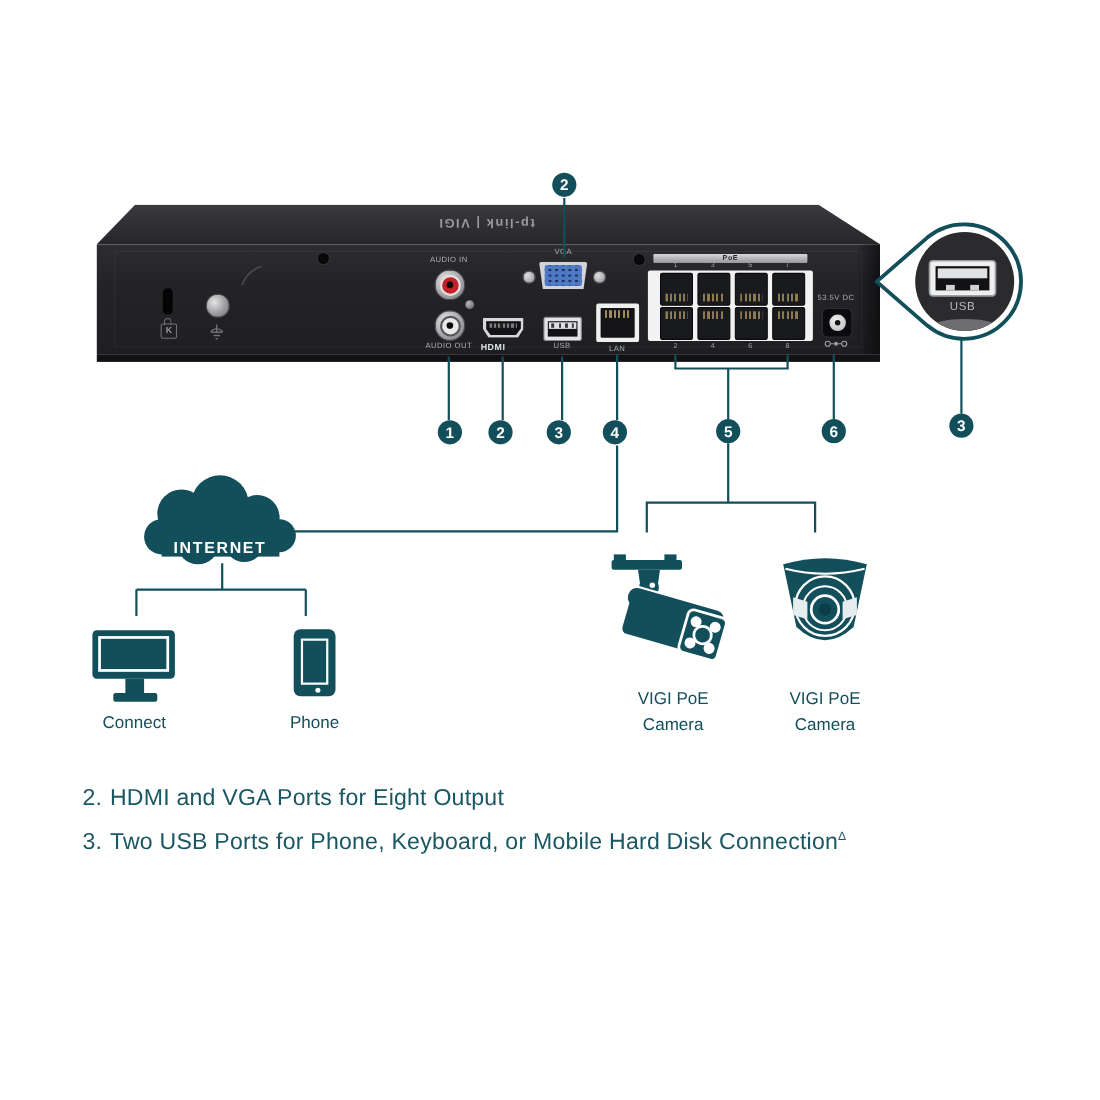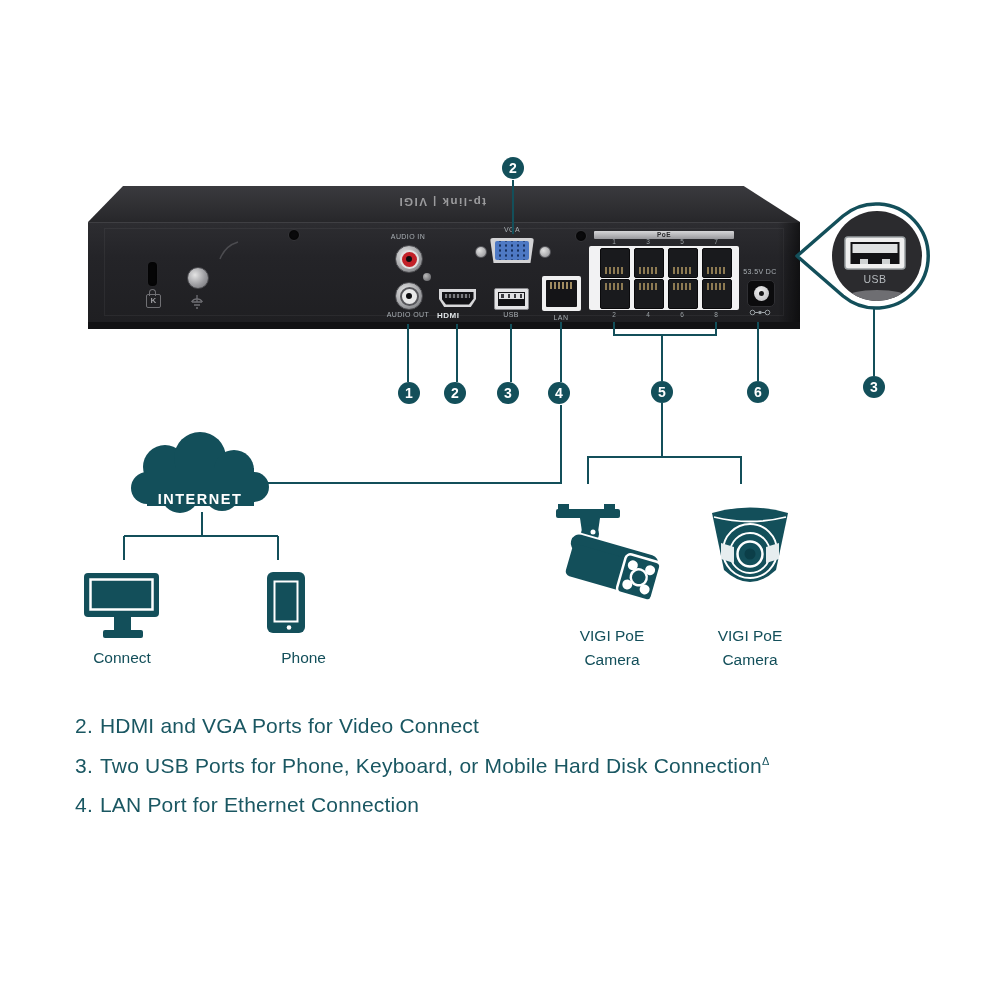--- a/index.html
+++ b/index.html
@@ -273,34 +273,33 @@
       <rect x="850.5" y="242" width="49" height="22" fill="#121215"></rect>
       <rect x="852.5" y="244" width="45" height="9" fill="#dfe1e2"></rect>
       <rect x="860" y="259" width="8" height="5" fill="#cfd2d3"></rect>
       <rect x="882" y="259" width="8" height="5" fill="#cfd2d3"></rect>
     </g>
   </svg>
 
   <div class="abs cloudtxt">INTERNET</div>
   <div class="abs usbzoomtxt">USB</div>
   <div class="abs netlbl" style="left:72px;top:649px;width:100px;">Connect</div>
-  <div class="abs netlbl" style="left:246px;top:649px;width:80px;text-align:right;">Phone</div>
+  <div class="abs netlbl" style="left:246px;top:649px;width:80px;">Phone</div>
   <div class="abs netlbl" style="left:562px;top:627px;width:100px;">VIGI PoE</div>
   <div class="abs netlbl" style="left:562px;top:651px;width:100px;">Camera</div>
   <div class="abs netlbl" style="left:700px;top:627px;width:100px;">VIGI PoE</div>
   <div class="abs netlbl" style="left:700px;top:651px;width:100px;">Camera</div>
 
   <div class="abs co" style="left:502px;top:157px;">2</div>
   <div class="abs co" style="left:398px;top:382px;">1</div>
   <div class="abs co" style="left:444px;top:382px;">2</div>
   <div class="abs co" style="left:497px;top:382px;">3</div>
   <div class="abs co" style="left:548px;top:382px;">4</div>
   <div class="abs co" style="left:651px;top:381px;">5</div>
   <div class="abs co" style="left:747px;top:381px;">6</div>
   <div class="abs co" style="left:863px;top:376px;">3</div>
 
   <div class="abs legend">
-    <div class="row"><span class="num">2.</span><span>HDMI and VGA Ports for Video Connect</span><sup></sup></div>
+    <div class="row"><span class="num">2.</span><span>HDMI and VGA Ports for Eight Output</span><sup></sup></div>
     <div class="row"><span class="num">3.</span><span>Two USB Ports for Phone, Keyboard, or Mobile Hard Disk Connection</span><sup>Δ</sup></div>
-    <div class="row"><span class="num">4.</span><span>LAN Port for Ethernet Connection</span><sup></sup></div>
   </div>
 
 </div>
 
 </body></html>

